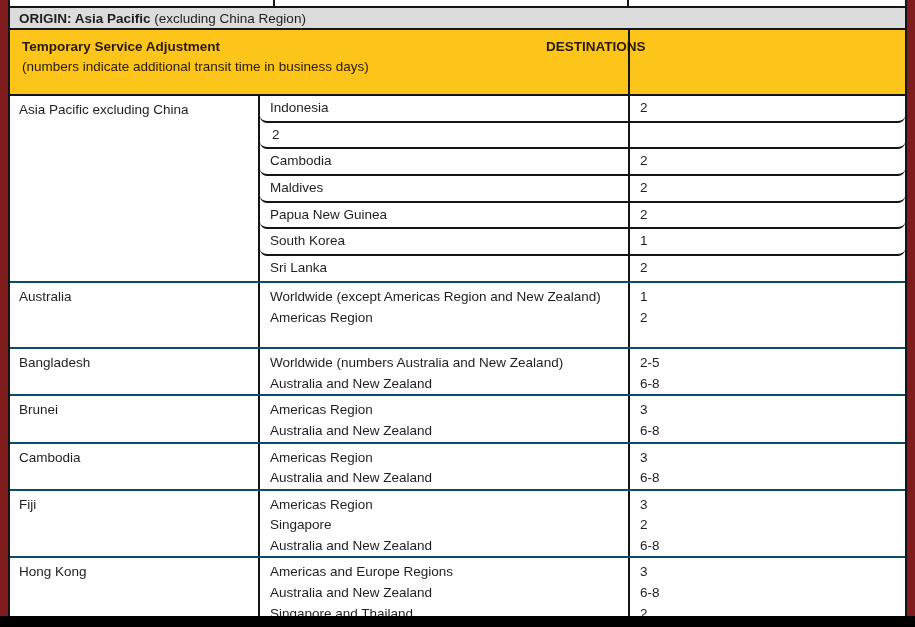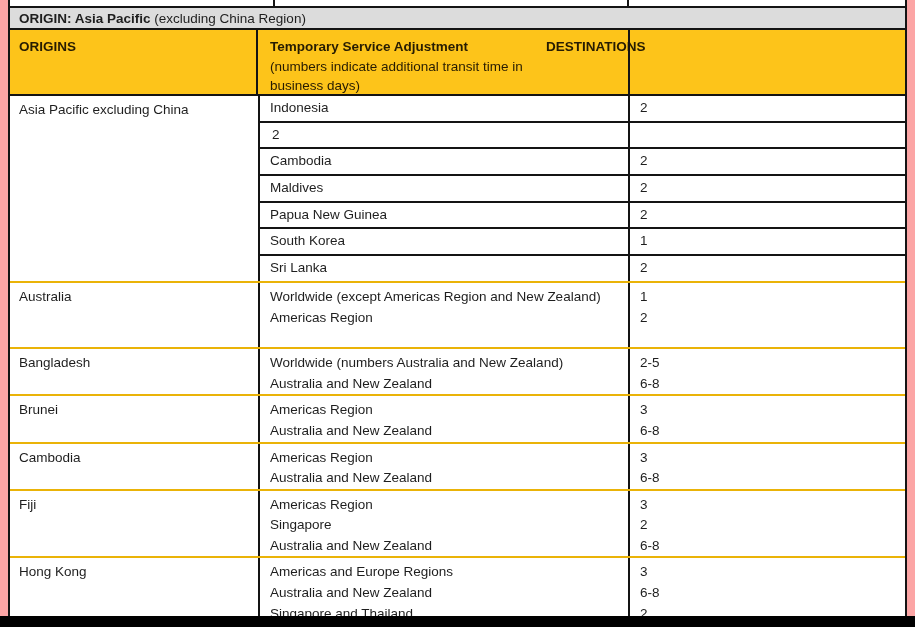--- a/index.html
+++ b/index.html
@@ -1,18 +1,18 @@
 <!DOCTYPE html>
 <html><head>
 <meta charset="utf-8">
 <style>
   * { margin:0; padding:0; box-sizing:border-box; }
   html,body { width:915px; height:627px; background:#ffffff; overflow:hidden;
     font-family:"Liberation Sans", sans-serif; color:#1e1e1e; }
-  .stage { position:relative; width:915px; height:627px; background:#fca5a5; }
+  .stage { position:relative; width:915px; height:627px; background:#7f1d1d; }
 
   
   .prev-row { position:absolute; left:8px; top:0; width:899px; height:6px;
     background:#fff; border-left:2px solid #141414; border-right:2px solid #141414; }
   .prev-row .pv { position:absolute; top:0; width:2px; height:6px; background:#141414; }
 
   .tablewrap { position:absolute; left:8px; top:6px; width:899px;
     border:2px solid #141414; border-bottom:none; background:#fff; }
 
   
@@ -24,25 +24,25 @@
   .hrow { display:flex; height:66px; background:#fdc41a; border-bottom:2px solid #141414;
     position:relative; }
   .hrow::after { content:""; position:absolute; left:618px; top:0; bottom:0; width:2px; background:#141414; }
   .hc { padding:7px 10px 0 9px; font-size:13.5px; line-height:19.5px; color:#271c02; }
   .hc.c1 { width:248px; border-right:2px solid #141414; font-weight:bold; }
   .hc.c2 { width:368px; font-weight:bold; }
   .hc.c3 { flex:1; padding-left:12px; }
   .hc.c3 .t { font-weight:bold; }
 
   
-  .grp { display:flex; position:relative; border-bottom:2px solid #eab308; background:#fff; }
+  .grp { display:flex; position:relative; border-bottom:2px solid #0c4a6e; background:#fff; }
   .grp::after { content:""; position:absolute; left:618px; top:0; bottom:0; width:2px; background:#141414; }
   .oc { width:250px; border-right:2px solid #141414; padding:4px 9px 0; font-size:13.5px; line-height:20px; }
   .rc { flex:1; display:flex; flex-direction:column; }
-  .irow { display:flex; font-size:13.5px; }
+  .irow { display:flex; font-size:13.5px;border-radius:7px; }
   .dest { width:368px; padding:0 26px 0 10px; }
   .val  { flex:1; padding:0 9px 0 12px; }
 
   
   .g-lines .irow { height:26.7px; line-height:24.5px; border-bottom:2px solid #141414; }
   .g-lines .irow:last-child { height:25px; border-bottom:none; }
 
   
   .g-multi .rc { padding-top:4px; }
   .g-multi .irow { line-height:20.6px; }
@@ -58,21 +58,20 @@
   <div class="prev-row">
     <div class="pv" style="left:263px"></div>
     <div class="pv" style="left:617px"></div>
   </div>
 
   <div class="tablewrap">
 
     <div class="banner"><span class="b">ORIGIN: Asia Pacific</span><span> (excluding China Region)</span></div>
 
     <div class="hrow">
-      <div class="hc c1">ORIGINS</div>
       <div class="hc c3">
         <div class="t">Temporary Service Adjustment</div>
         <div>(numbers indicate additional transit time in business days)</div>
       </div>
       <div class="hc c2">DESTINATIONS</div>
     </div>
 
     <div class="grp g-lines">
       <div class="oc">Asia Pacific excluding China</div>
       <div class="rc">

